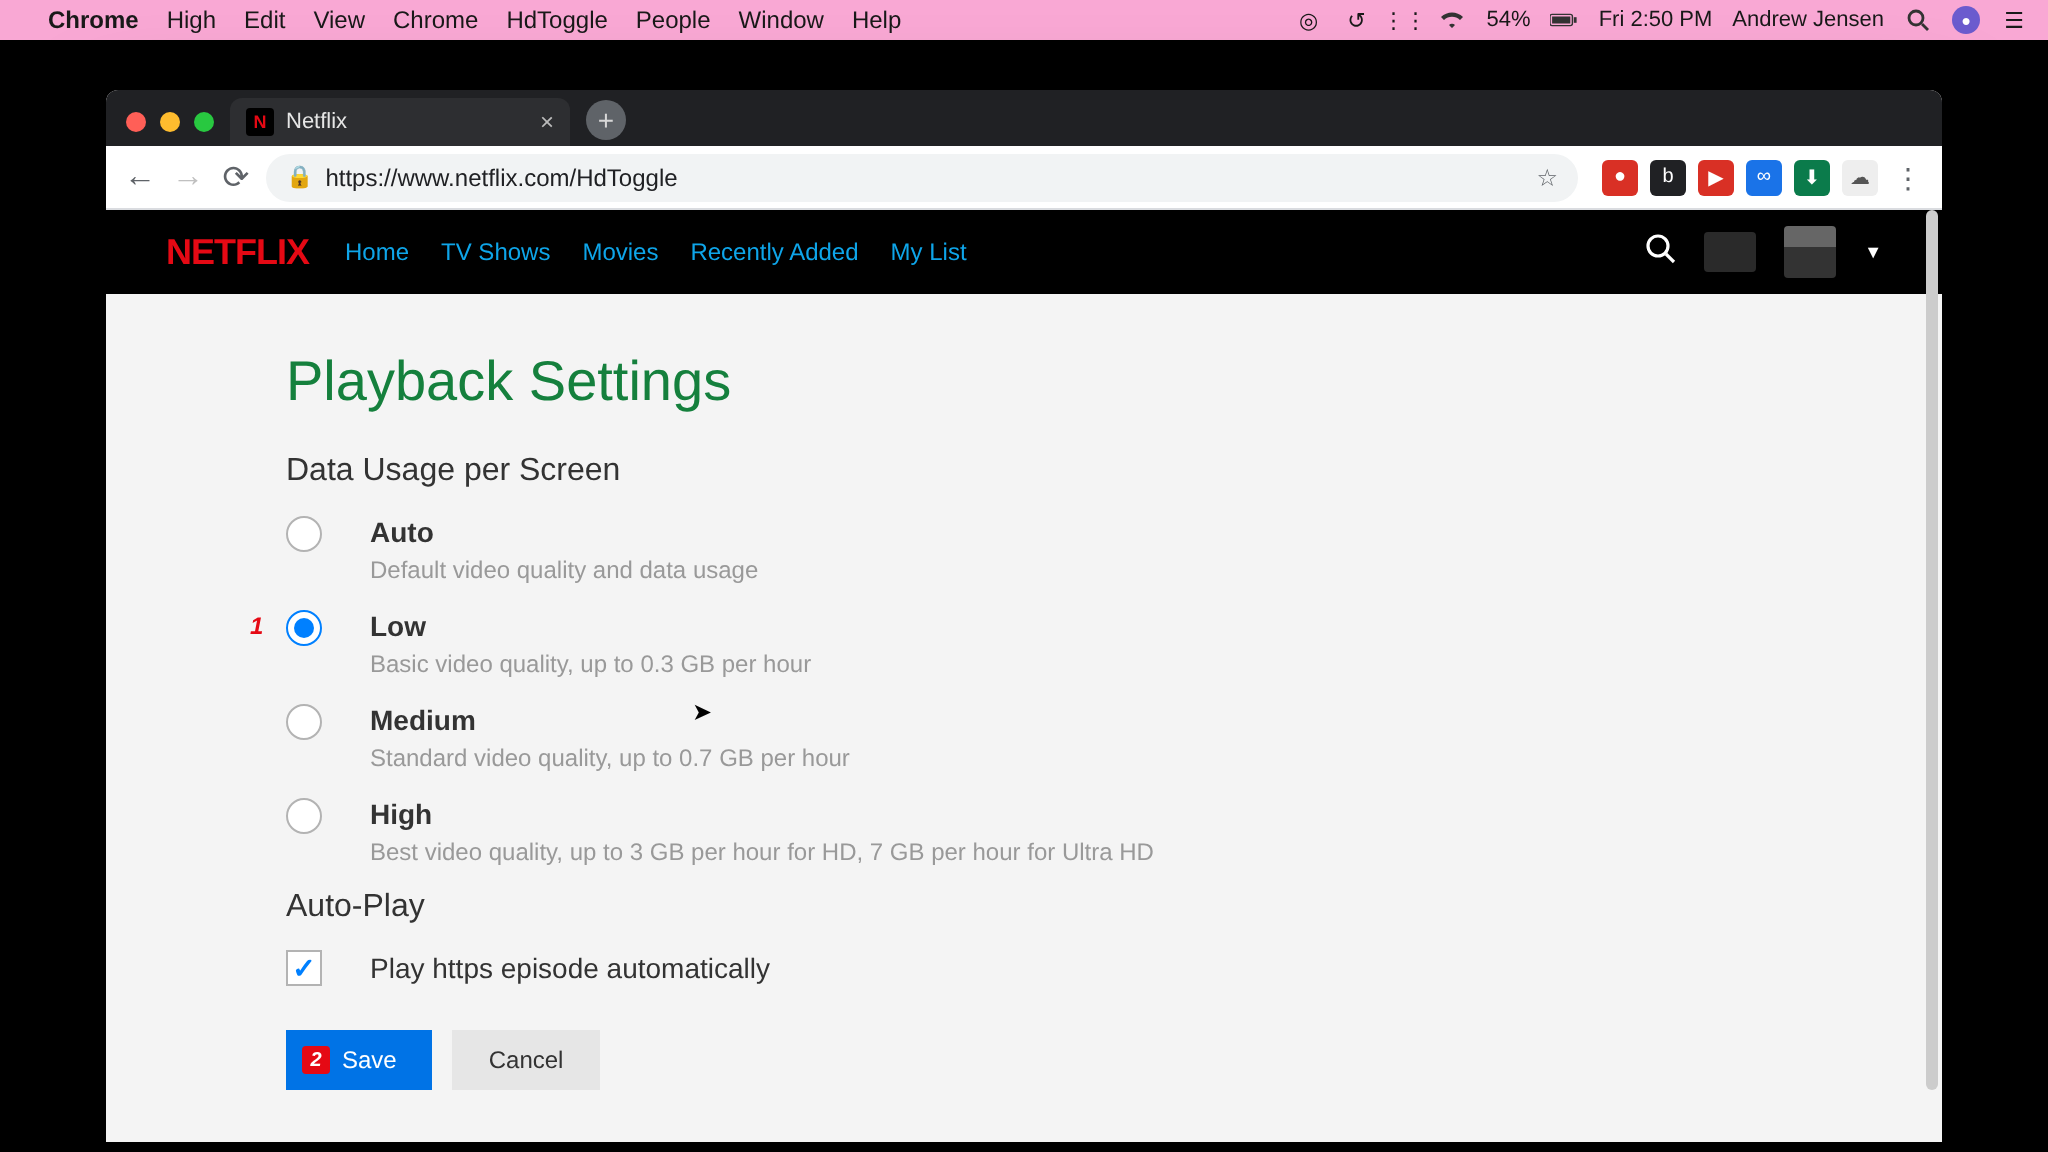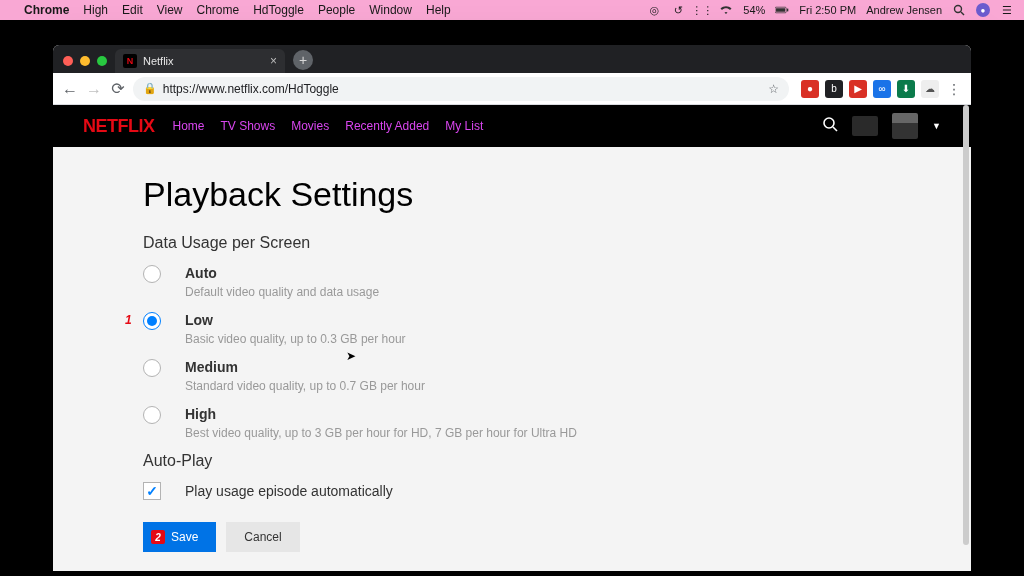--- a/index.html
+++ b/index.html
@@ -32,27 +32,27 @@
   .omnibox .lock { color:#1a9d5b; font-size:11px;}
   .omnibox .star { margin-left:auto; color:#5f6368; }
   .ext-row { display:flex; align-items:center; gap:6px; padding-left:6px; }
   .ext { width:18px; height:18px; border-radius:3px; display:flex; align-items:center; justify-content:center; font-size:10px; color:#fff; }
   .menu-dots { width:18px; color:#5f6368; text-align:center; font-size:14px; }
 
   
   .page { position:absolute; top:60px; left:0; right:0; bottom:0; background:#f4f4f4; overflow:hidden; }
   .nf-header { height:42px; background:#000; display:flex; align-items:center; padding:0 30px; gap:18px; }
   .nf-logo { color:#e50914; font-family:Arial Black, Arial; font-weight:900; font-size:18px; letter-spacing:-0.5px; }
-  .nf-nav { display:flex; gap:16px; font-size:12px; color:#d946ef; }
+  .nf-nav { display:flex; gap:16px; font-size:12px; color:#0ea5e9; }
   .nf-right { margin-left:auto; display:flex; align-items:center; gap:14px; color:#fff; }
   .nf-avatar { width:26px; height:26px; background:#4a4a4a; border-radius:2px; display:inline-block; background-image:linear-gradient(#666 40%,#333 40%); }
   .caret-d { font-size:9px; color:#fff; }
 
   .content { padding:28px 0 0 90px; color:#333; }
-  .content h1 { font-size:34px; font-weight:500; color:#000000; margin-bottom:18px; }
+  .content h1 { font-size:28px; font-weight:500; color:#15803d; margin-bottom:18px; }
   .section-title { font-size:16px; color:#333; margin:20px 0 12px; }
 
   .radio-row { display:flex; align-items:flex-start; gap:24px; margin-bottom:12px; position:relative; }
   .radio { width:18px; height:18px; border:1px solid #b3b3b3; border-radius:50%; background:#fff; flex-shrink:0; display:flex; align-items:center; justify-content:center; margin-top:1px; }
   .radio.checked::after { content:''; width:10px; height:10px; background:#0080ff; border-radius:50%; }
   .radio.checked { border-color:#0080ff; }
   .opt-label { font-size:14px; color:#333; font-weight:600; line-height:18px; }
   .opt-desc { font-size:12px; color:#999; margin-top:3px; }
   .annot { position:absolute; left:-18px; top:2px; color:#e50914; font-weight:700; font-size:12px; font-style:italic; }
 
@@ -209,21 +209,21 @@
           <div>
             <div class="opt-label">High</div>
             <div class="opt-desc">Best video quality, up to 3 GB per hour for HD, 7 GB per hour for Ultra HD</div>
           </div>
         </div>
 
         <div class="section-title" style="margin-top:6px">Auto-Play</div>
 
         <div class="radio-row">
           <span class="checkbox checked"></span>
-          <div class="opt-label" style="font-weight:500">Play usage episode automatically</div>
+          <div class="opt-label" style="font-weight:500">Play https episode automatically</div>
         </div>
 
         <div class="btn-row">
           <button class="btn btn-primary">
             <span class="annot2">2</span>
             <span>Save</span>
           </button>
           <button class="btn btn-secondary">
             <span>Cancel</span>
           </button>

